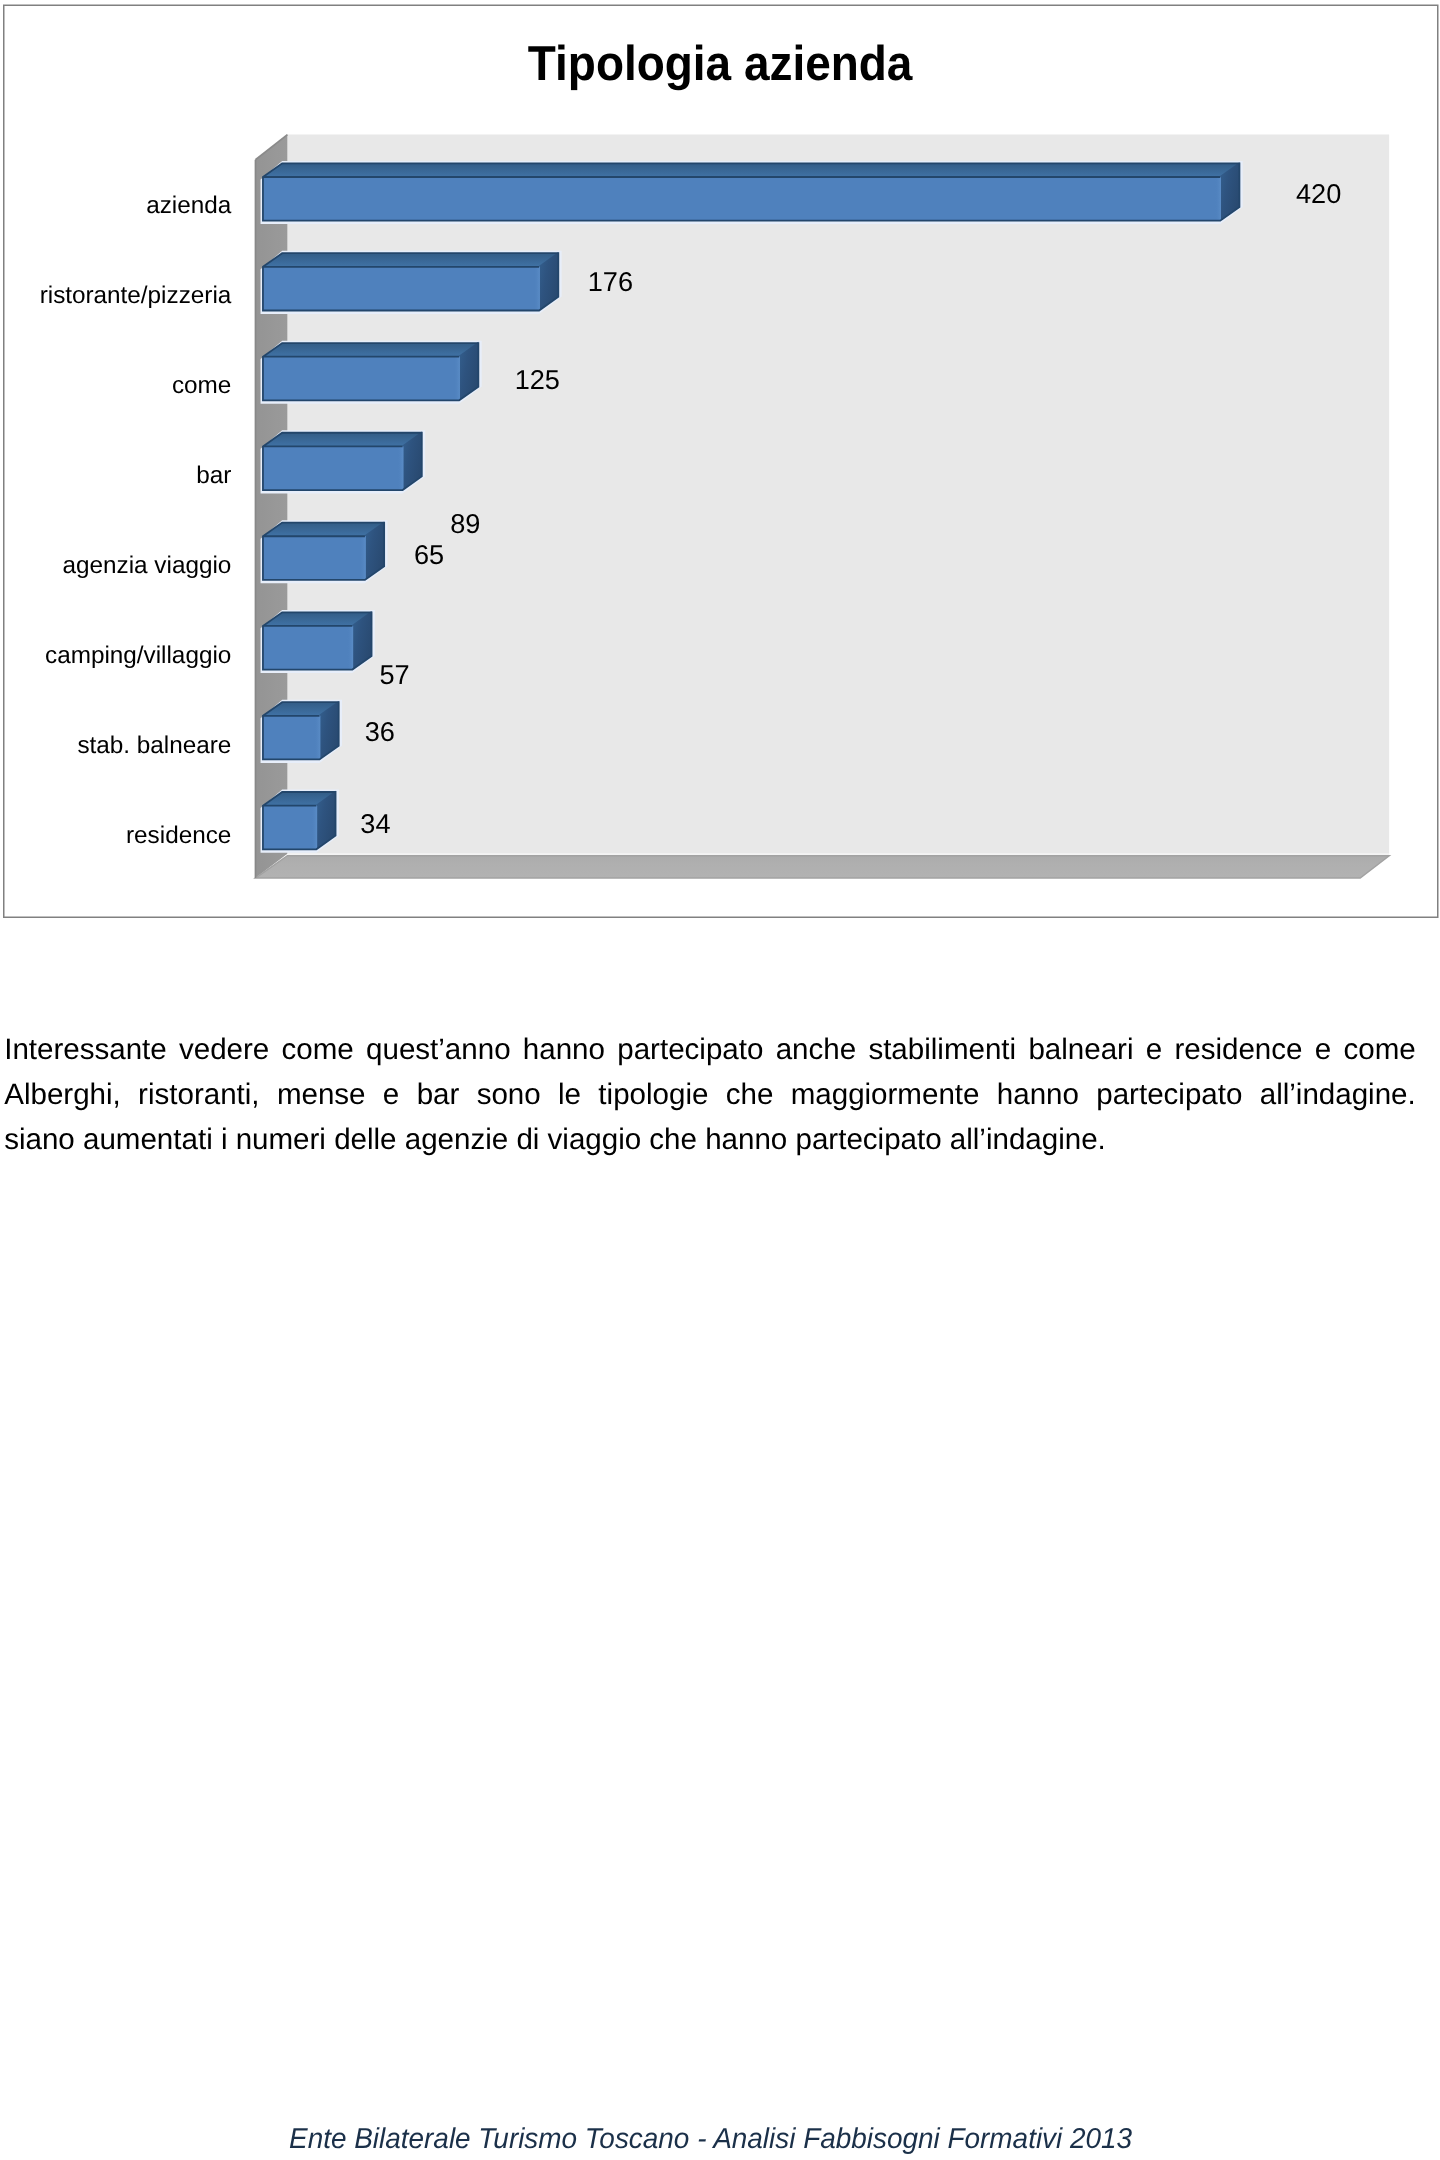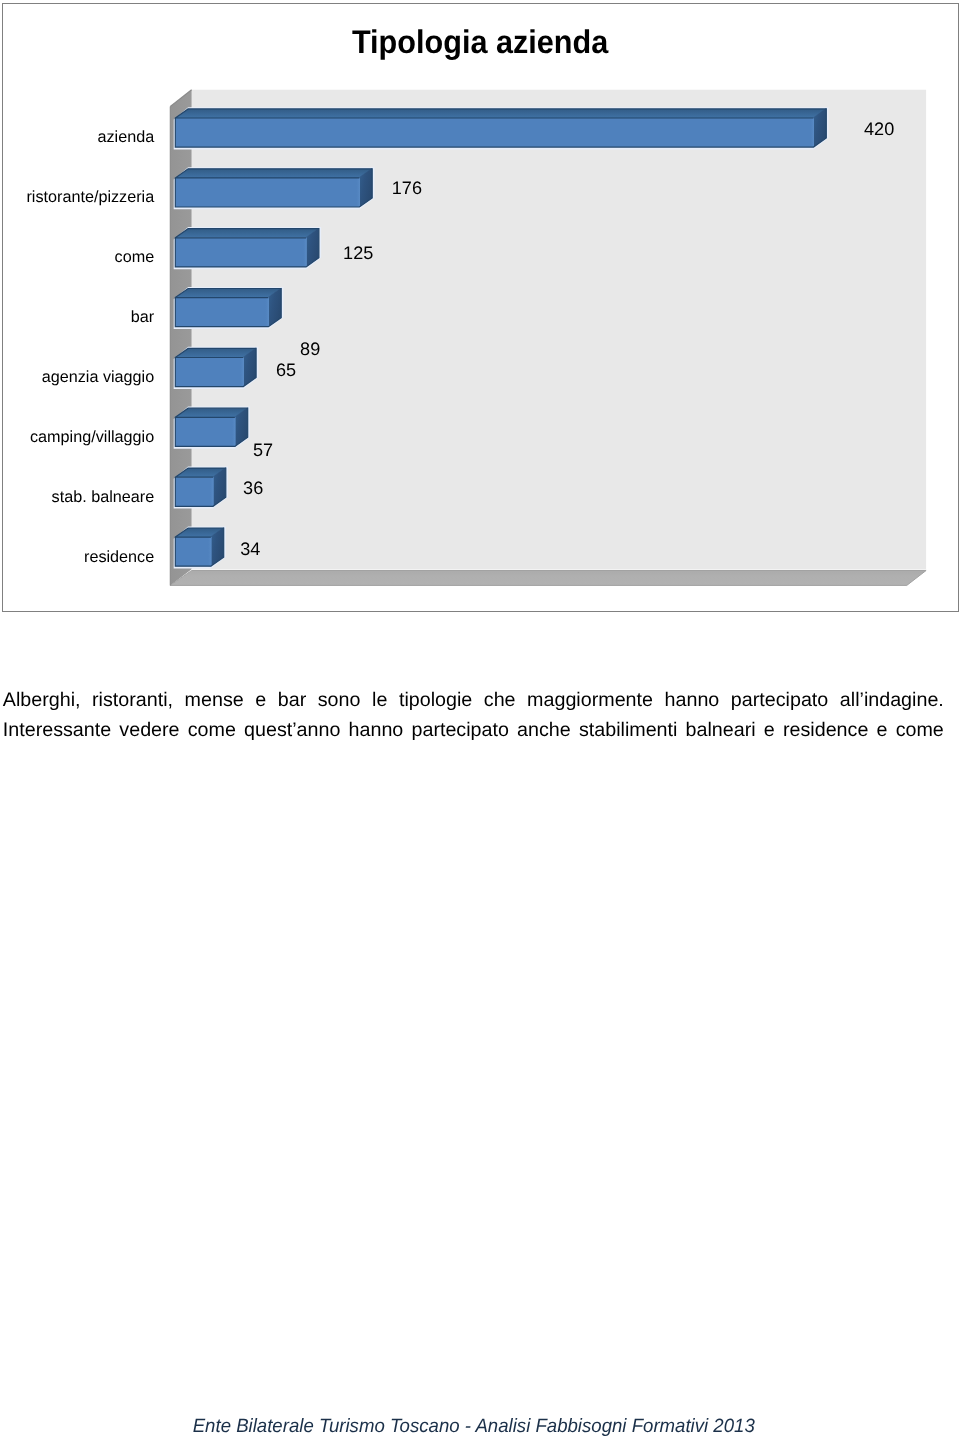--- a/index.html
+++ b/index.html
@@ -161,18 +161,19 @@
       <div class="val-label" style="left: 391.8px; top: 178.678px;">176</div>
       <div class="val-label" style="left: 343.1px; top: 243.578px;">125</div>
       <div class="val-label" style="left: 300.1px; top: 299.678px; margin-top: 40px;">89</div>
       <div class="val-label" style="left: 276px; top: 361.178px;">65</div>
       <div class="val-label" style="left: 253px; top: 422.578px; margin-top: 18px;">57</div>
       <div class="val-label" style="left: 243.1px; top: 479.378px;">36</div>
       <div class="val-label" style="left: 240.2px; top: 539.678px;">34</div>
     </div>
 
   <div class="body-text">
+    <div class="just">Interessante vedere come quest’anno hanno partecipato anche stabilimenti balneari e residence e come</div>
     <div class="just">Alberghi, ristoranti, mense e bar sono le tipologie che maggiormente hanno partecipato all’indagine.</div>
-    <div class="just">Interessante vedere come quest’anno hanno partecipato anche stabilimenti balneari e residence e come</div>
+    <div>siano aumentati i numeri delle agenzie di viaggio che hanno partecipato all’indagine.</div>
   </div>
 
   <div class="footer"><span>Ente Bilaterale Turismo Toscano -  Analisi Fabbisogni Formativi 2013</span></div>
 </div>
 
 </body></html>

